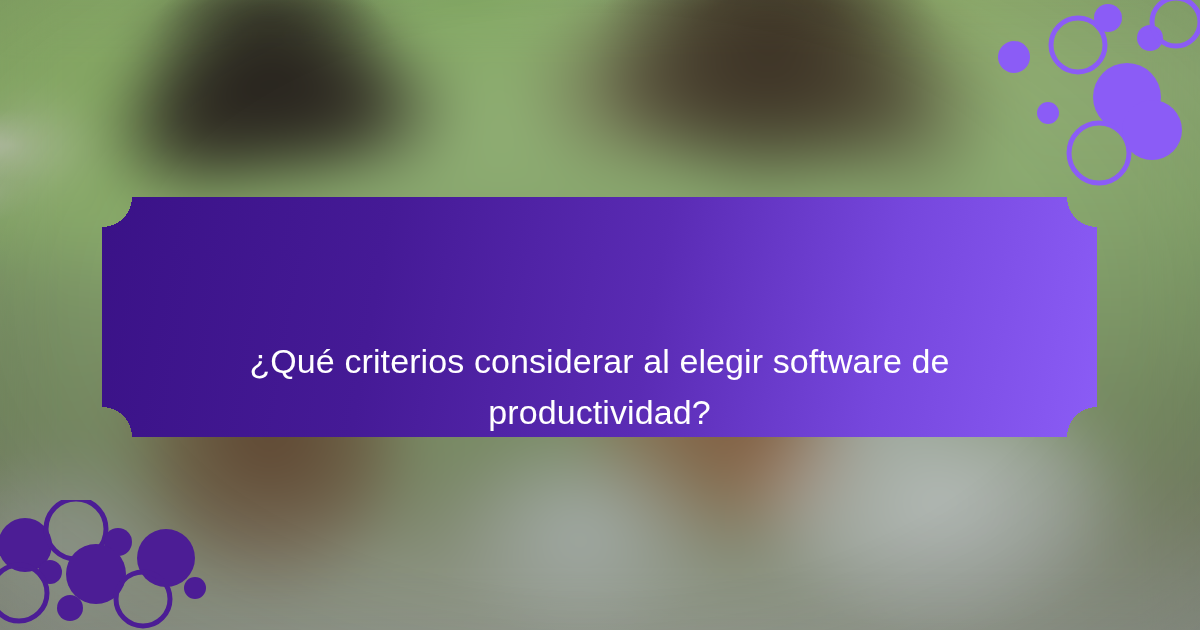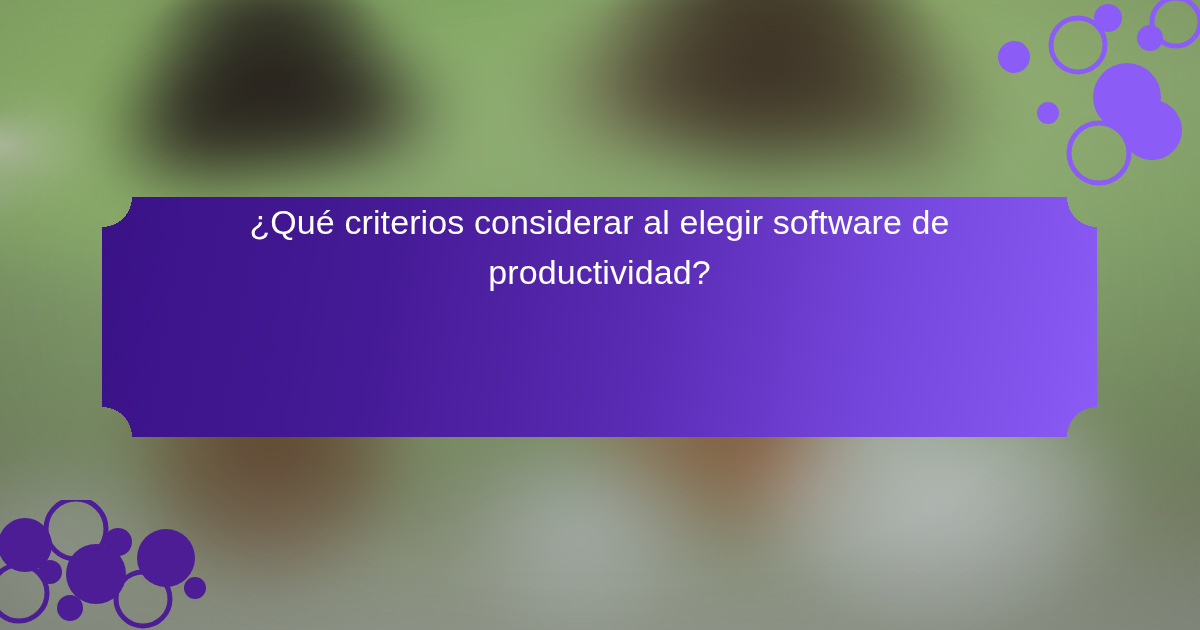--- a/index.html
+++ b/index.html
@@ -105,21 +105,21 @@
   .deco { position:absolute; }
   .deco svg { display:block; }
   #deco-tr { top:0; right:0; }
   #deco-bl { left:0; bottom:0; }
 
   
   #card {
     position:absolute;
     left:102px; top:197px;
     width:995px; height:240px;
-    display:flex; align-items:flex-start; justify-content:center;
+    display:flex; align-items:flex-end; justify-content:center;
   }
   .card-bg {
     position:absolute; inset:0;
     background:linear-gradient(100deg, #3a1287 0%, #451a96 28%, #5a2bb4 55%, #7647dd 78%, #8b5cf6 100%);
     
     -webkit-mask-image:
       radial-gradient(circle 30px at 0 0,   transparent 0 30px, #000 30px),
       radial-gradient(circle 30px at 100% 0,   transparent 0 30px, #000 30px),
       radial-gradient(circle 30px at 0 100%,   transparent 0 30px, #000 30px),
       radial-gradient(circle 30px at 100% 100%, transparent 0 30px, #000 30px);

